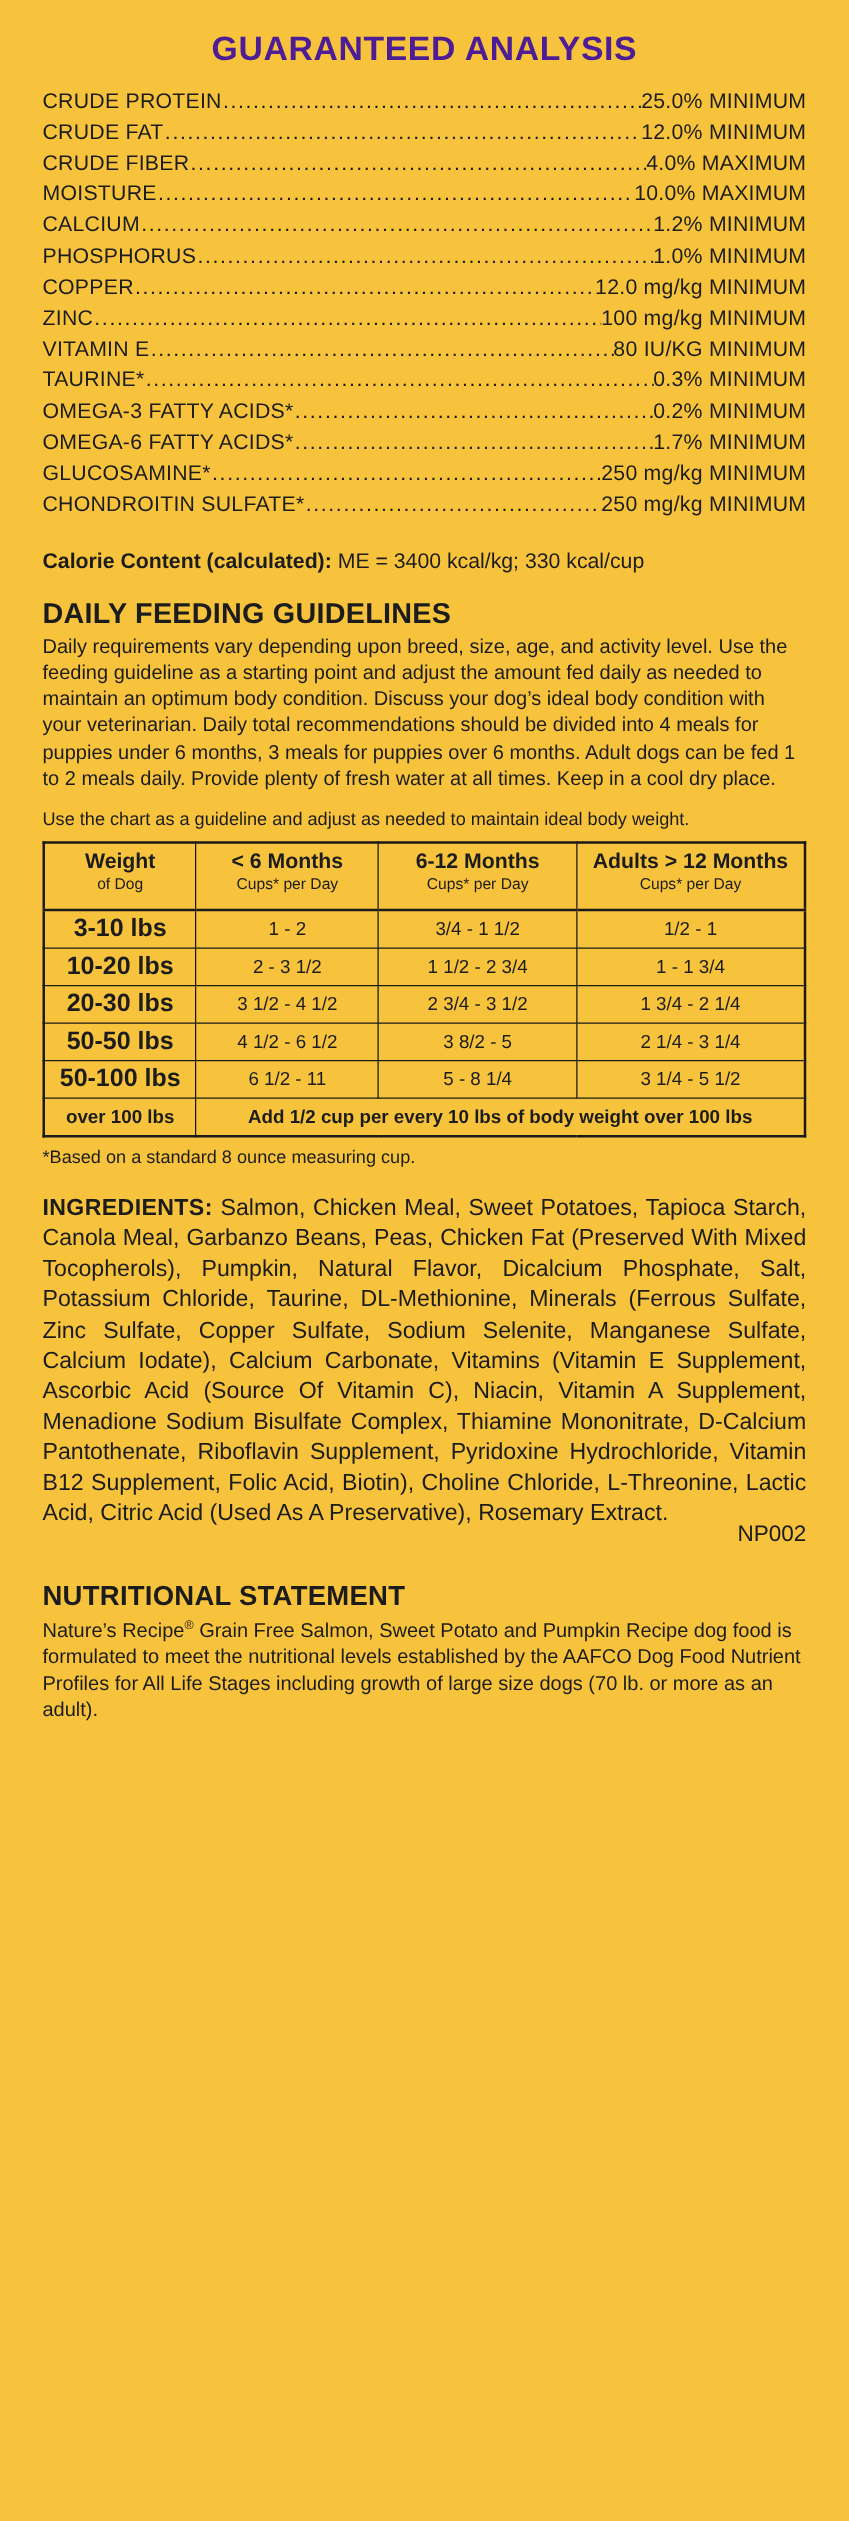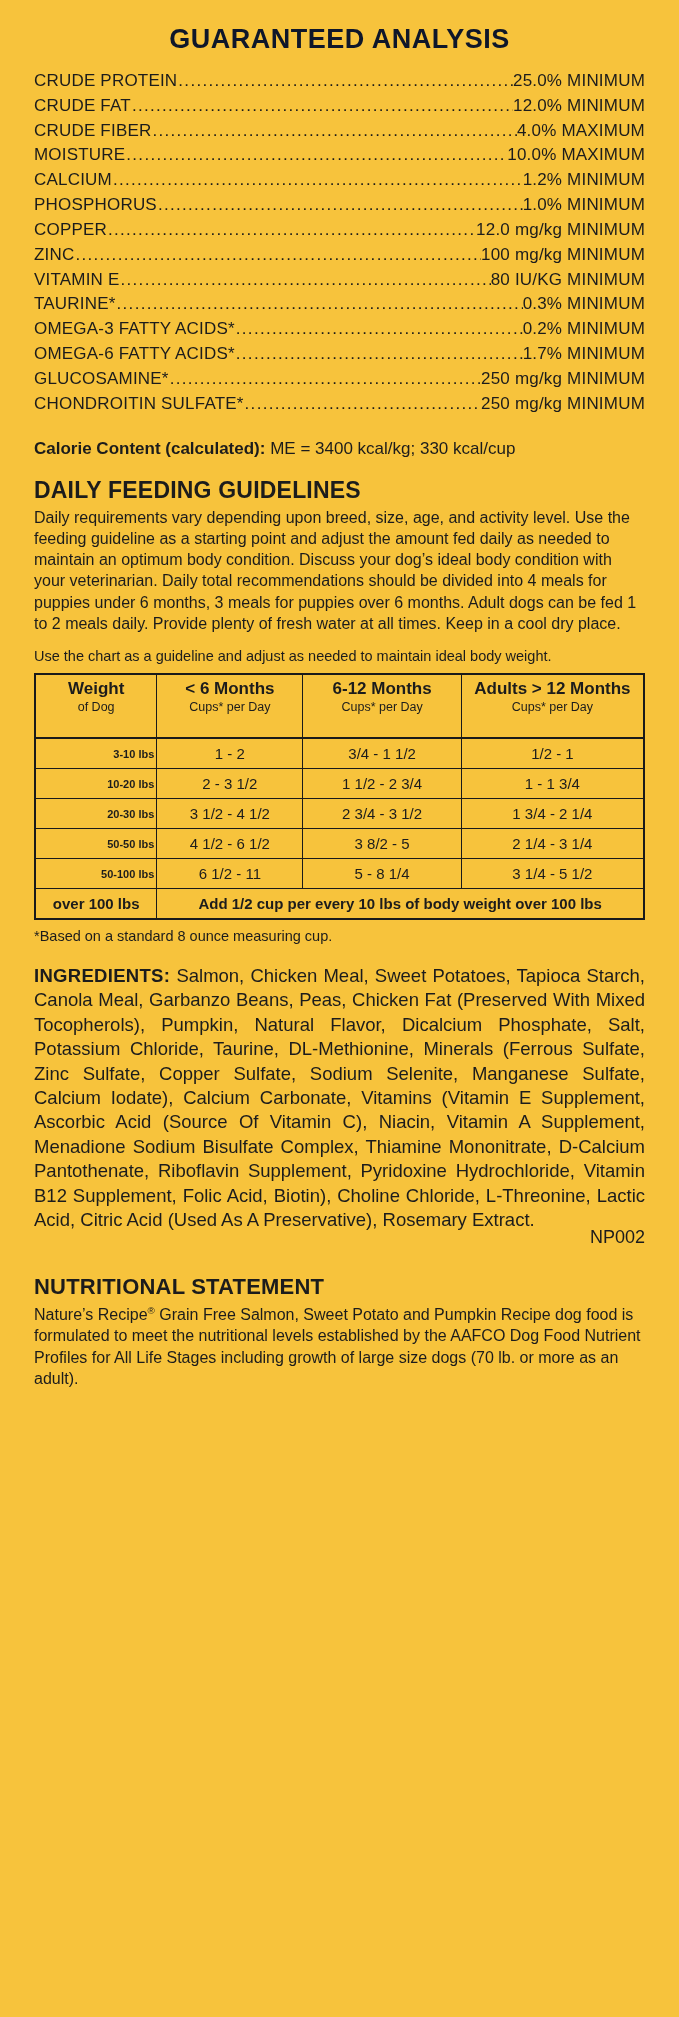--- a/index.html
+++ b/index.html
@@ -23,21 +23,21 @@
     position: relative;
   }
 
   
   .ga-title {
     text-align: center;
     font-size: 27px;
     font-weight: bold;
     letter-spacing: 0.5px;
     margin: 6px 0 14px 0;
-    color: #0f172a;
+    color: #4c1d95;
   }
   .ga-list {
     margin: 0;
     padding: 0;
     list-style: none;
   }
   .ga-row {
     display: flex;
     align-items: baseline;
     font-size: 17px;
@@ -100,40 +100,39 @@
     table-layout: fixed;
   }
   table.feed td, table.feed th {
     border: 1.5px solid #1a1a1a;
     text-align: center;
     vertical-align: middle;
     font-size: 15px;
     padding: 3px 2px;
   }
   table.feed thead th {
-    padding: 5px 2px 22px 2px;
+    padding: 5px 2px 12px 2px;
     border-bottom: 2.5px solid #1a1a1a;
   }
   .th-main {
     display: block;
     font-size: 17px;
     font-weight: bold;
     line-height: 1.1;
   }
   .th-sub {
     display: block;
     font-size: 12.5px;
     font-weight: normal;
     line-height: 1.2;
     margin-top: 1px;
   }
   table.feed tbody td.wt {
     font-weight: bold;
-    font-size: 11px;
-    text-align: right;
+    font-size: 20px;
   }
   table.feed tbody tr td { height: 23px; }
   td.span-all {
     font-weight: bold;
     font-size: 14.5px;
   }
   td.overwt {
     font-weight: bold;
     font-size: 14.5px;
   }

